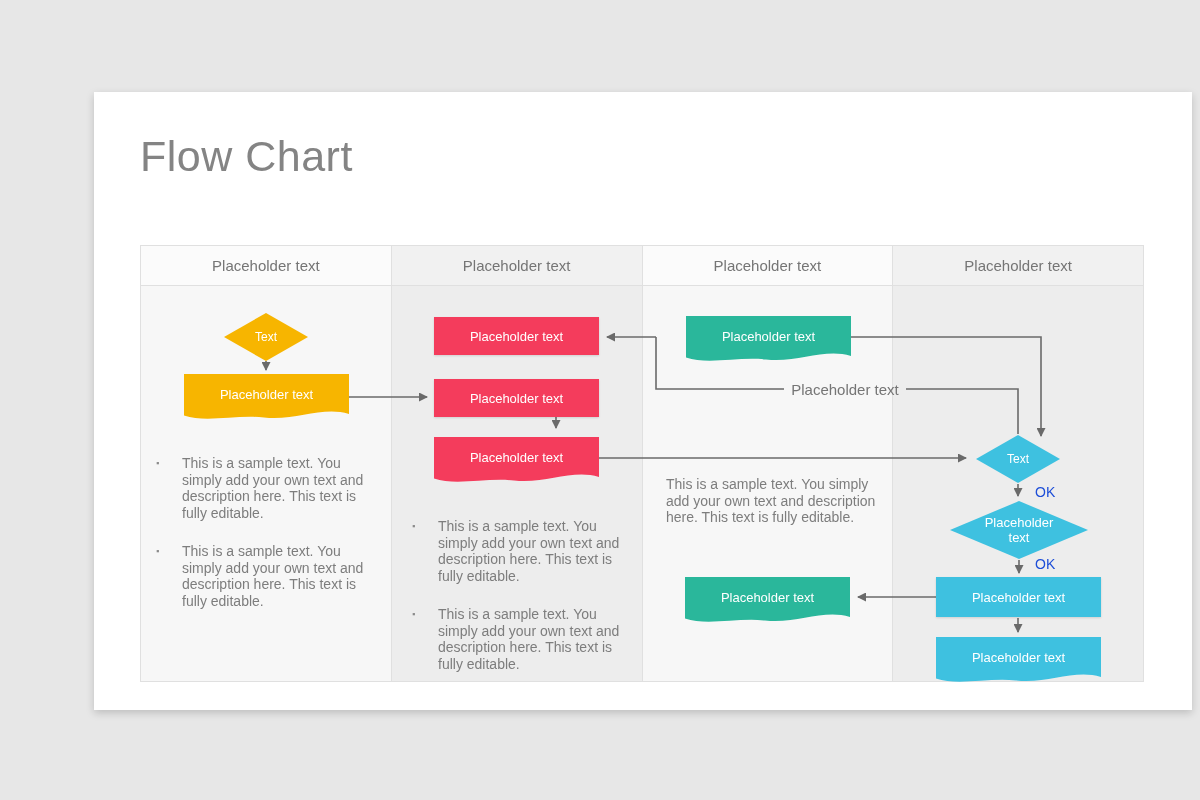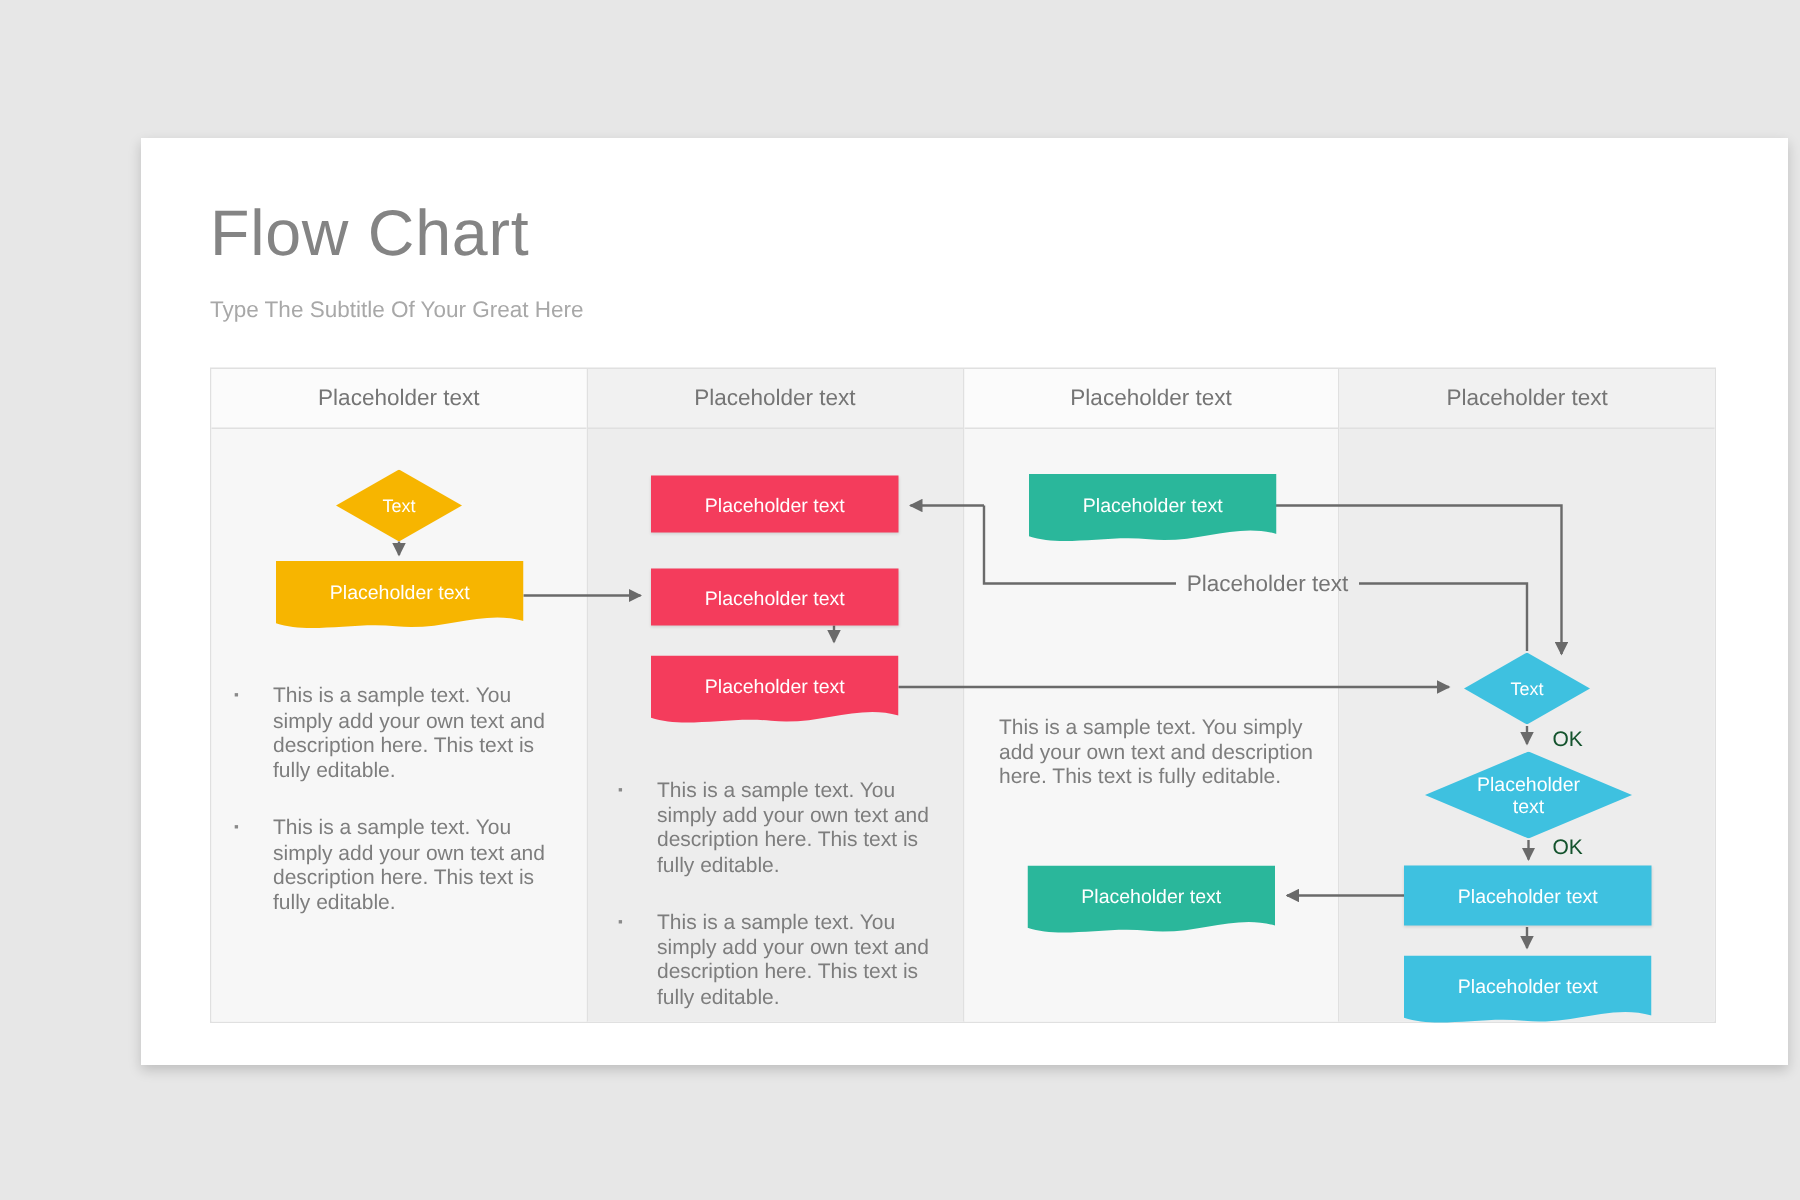--- a/index.html
+++ b/index.html
@@ -53,37 +53,36 @@
   .flag span { position:absolute; left:0; top:0; width:100%; height:40px;
                display:flex; align-items:center; justify-content:center; }
   .c-yellow { background:var(--yellow); }
   .c-pink   { background:var(--pink); }
   .c-blue   { background:var(--blue); }
   
   .mid-label {
     position:absolute; left:692px; top:277px; width:118px;
     font-size:15px; color:#757575; text-align:center;
   }
-  .ok-label { position:absolute; font-size:14px; color:#14532d; }
+  .ok-label { position:absolute; font-size:14px; color:#1d4ed8; }
   .bullets { position:absolute; display:flex; flex-direction:column; row-gap:22px; }
   .bullet-item { display:flex; font-size:14px; line-height:16.5px; color:#7d7d7d; }
   .bullet-marker { width:12px; margin-right:14px; font-size:9px; color:#8a8a8a; line-height:16.5px; }
   .bullet-text { width:186px; }
   .paragraph {
     position:absolute; left:572px; top:372px; width:216px;
     font-size:14px; line-height:16.5px; color:#7d7d7d;
   }
 </style>
 </head>
 <body>
 
 <div class="card">
 
   <h1 class="slide-title">Flow Chart</h1>
-  <p class="slide-subtitle">Type The Subtitle Of Your Great Here</p>
 
   <div class="table">
     <div class="col odd">
       <div class="col-header">Placeholder text</div>
       <div class="col-body"></div>
     </div>
     <div class="col even">
       <div class="col-header">Placeholder text</div>
       <div class="col-body"></div>
     </div>

